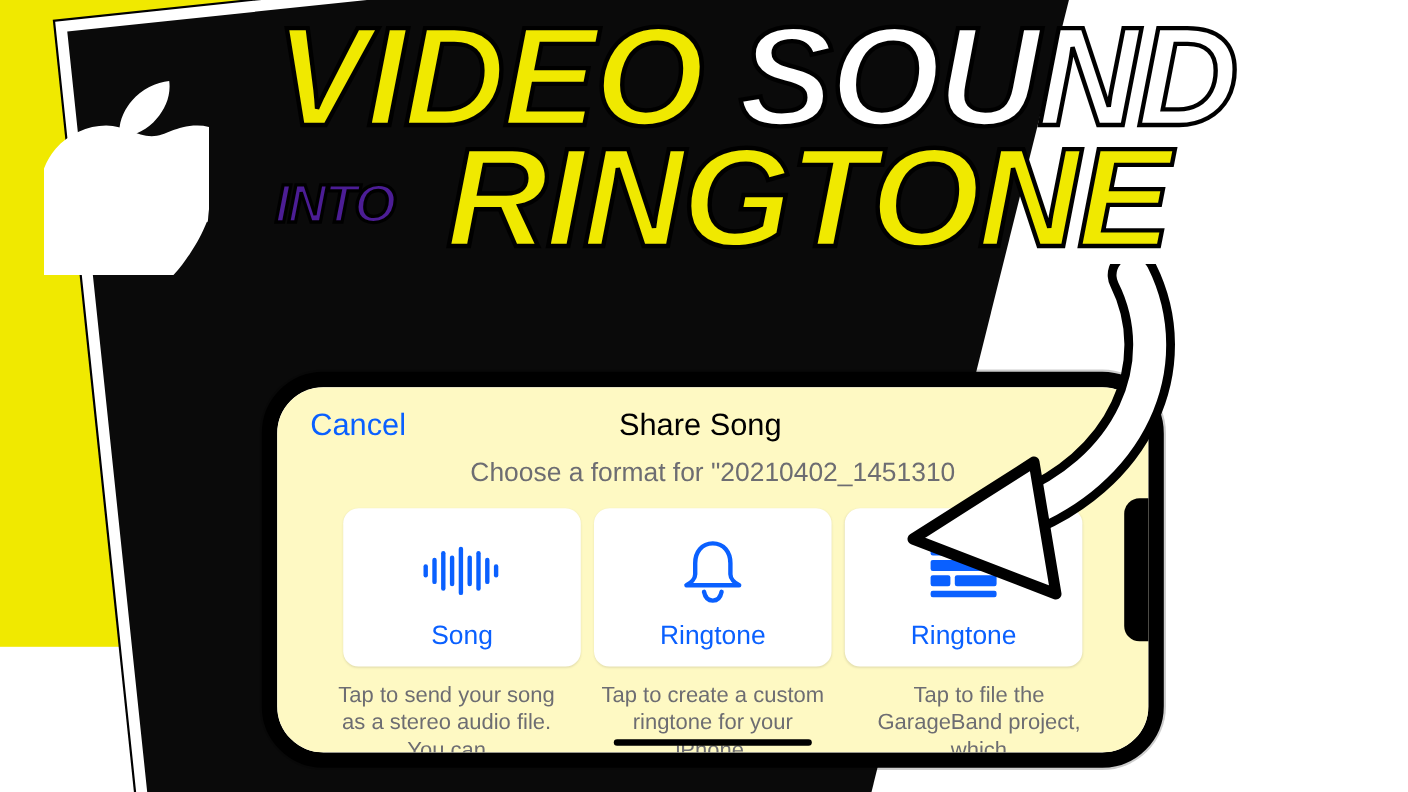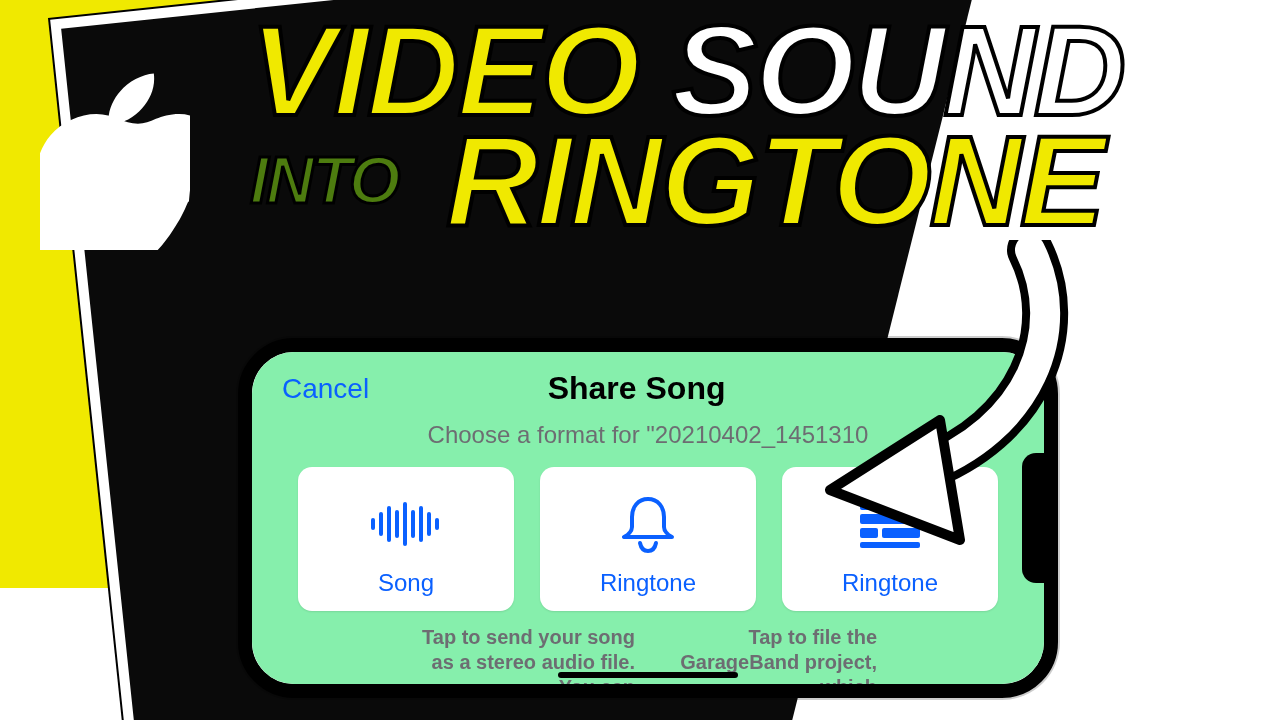--- a/index.html
+++ b/index.html
@@ -11,40 +11,40 @@
   
   .wedge { position: absolute; right: -120px; top: -200px; width: 520px; height: 1200px; background: #ffffff; transform: rotate(14deg); }
   
   .apple { position: absolute; left: 40px; top: 70px; color: #fff; }
   
   .title { position: absolute; left: 250px; top: 12px; font-weight: 900; font-style: italic; letter-spacing: -2px; text-transform: uppercase; line-height: 0.92; -webkit-text-stroke: 4px #000; }
   .title .yellow { color: #f0e900; }
   .title .white  { color: #ffffff; }
   .row1 { font-size: 128px; white-space: nowrap; }
   .row2 { font-size: 128px; white-space: nowrap; margin-top: -8px; }
-  .into { font-size: 66px; -webkit-text-stroke: 3px #000; color: #4d7c0f; margin-right: 14px; vertical-align: 22px; }
+  .into { font-size: 49px; -webkit-text-stroke: 3px #000; color: #4c1d95; margin-right: 14px; vertical-align: 22px; }
   
   .arrow { position: absolute; right: 190px; top: 240px; pointer-events: none; }
   
   .phone { position: absolute; left: 238px; top: 338px; width: 820px; height: 360px;
            background: #ffffff; border: 14px solid #000; border-radius: 56px; overflow: hidden; box-shadow: 0 0 0 2px rgba(0,0,0,.2); }
   .phone::after { content: ""; position: absolute; right: -6px; top: 50%; transform: translateY(-50%);
                   width: 28px; height: 130px; background: #000; border-radius: 14px 0 0 14px; }
-  .screen { position: absolute; inset: 0; background: #86efac; padding: 8px 24px 0 24px; }
+  .screen { position: absolute; inset: 0; background: #fef9c3; padding: 8px 24px 0 24px; }
   .navbar { display: flex; align-items: center; justify-content: space-between; padding: 10px 6px 14px; }
   .nav-link { color: #0a60ff; font-size: 28px; font-weight: 400; }
-  .nav-title { color: #000; font-size: 32px; font-weight: 700; }
+  .nav-title { color: #000; font-size: 28px; font-weight: 400; }
   .nav-spacer { width: 110px; }
   .subtitle { text-align: center; color: #6d6d72; font-size: 24px; margin-bottom: 18px; }
-  .cards { display: flex; gap: 26px; justify-content: center; }
+  .cards { display: flex; gap: 12px; justify-content: center; }
   .card { width: 216px; background: #ffffff; border-radius: 14px; padding: 24px 12px 14px; text-align: center; box-shadow: 0 1px 2px rgba(0,0,0,.10); }
   .card .ic { height: 66px; display: flex; align-items: center; justify-content: center; }
   .card .name { color: #0a60ff; font-size: 24px; font-weight: 500; margin-top: 12px; }
   .desc-row { display: flex; gap: 26px; justify-content: center; margin-top: 14px; padding: 0 2px; }
-  .desc { width: 216px; color: #6d6d72; font-size: 20px; line-height: 1.25; text-align: right; font-weight: bold; }
+  .desc { width: 216px; color: #6d6d72; font-size: 20px; line-height: 1.25; text-align: center; }
   .homebar { position: absolute; left: 50%; bottom: 6px; transform: translateX(-50%); width: 180px; height: 6px; background: #000; border-radius: 3px; }
 </style>
 </head>
 <body>
 
 <div class="stage">
 
   <div class="panel-wrap">
     <div class="panel"></div>
   </div>
@@ -123,20 +123,21 @@
               </g>
             </svg>
           </div>
           <div class="name">Ringtone</div>
         </div>
 
       </div>
 
       <div class="desc-row">
         <div class="desc">Tap to send your song as a stereo audio file. You can</div>
+        <div class="desc">Tap to create a custom ringtone for your iPhone.</div>
         <div class="desc">Tap to file the GarageBand project, which</div>
       </div>
 
       <div class="homebar"></div>
     </div>
   </div>
 
   <div class="arrow">
     <svg width="320" height="320" viewBox="0 0 320 320">
       <path d="M260 10 C 300 90, 260 190, 150 230" fill="none" stroke="#000" stroke-width="46" stroke-linecap="round"></path>

